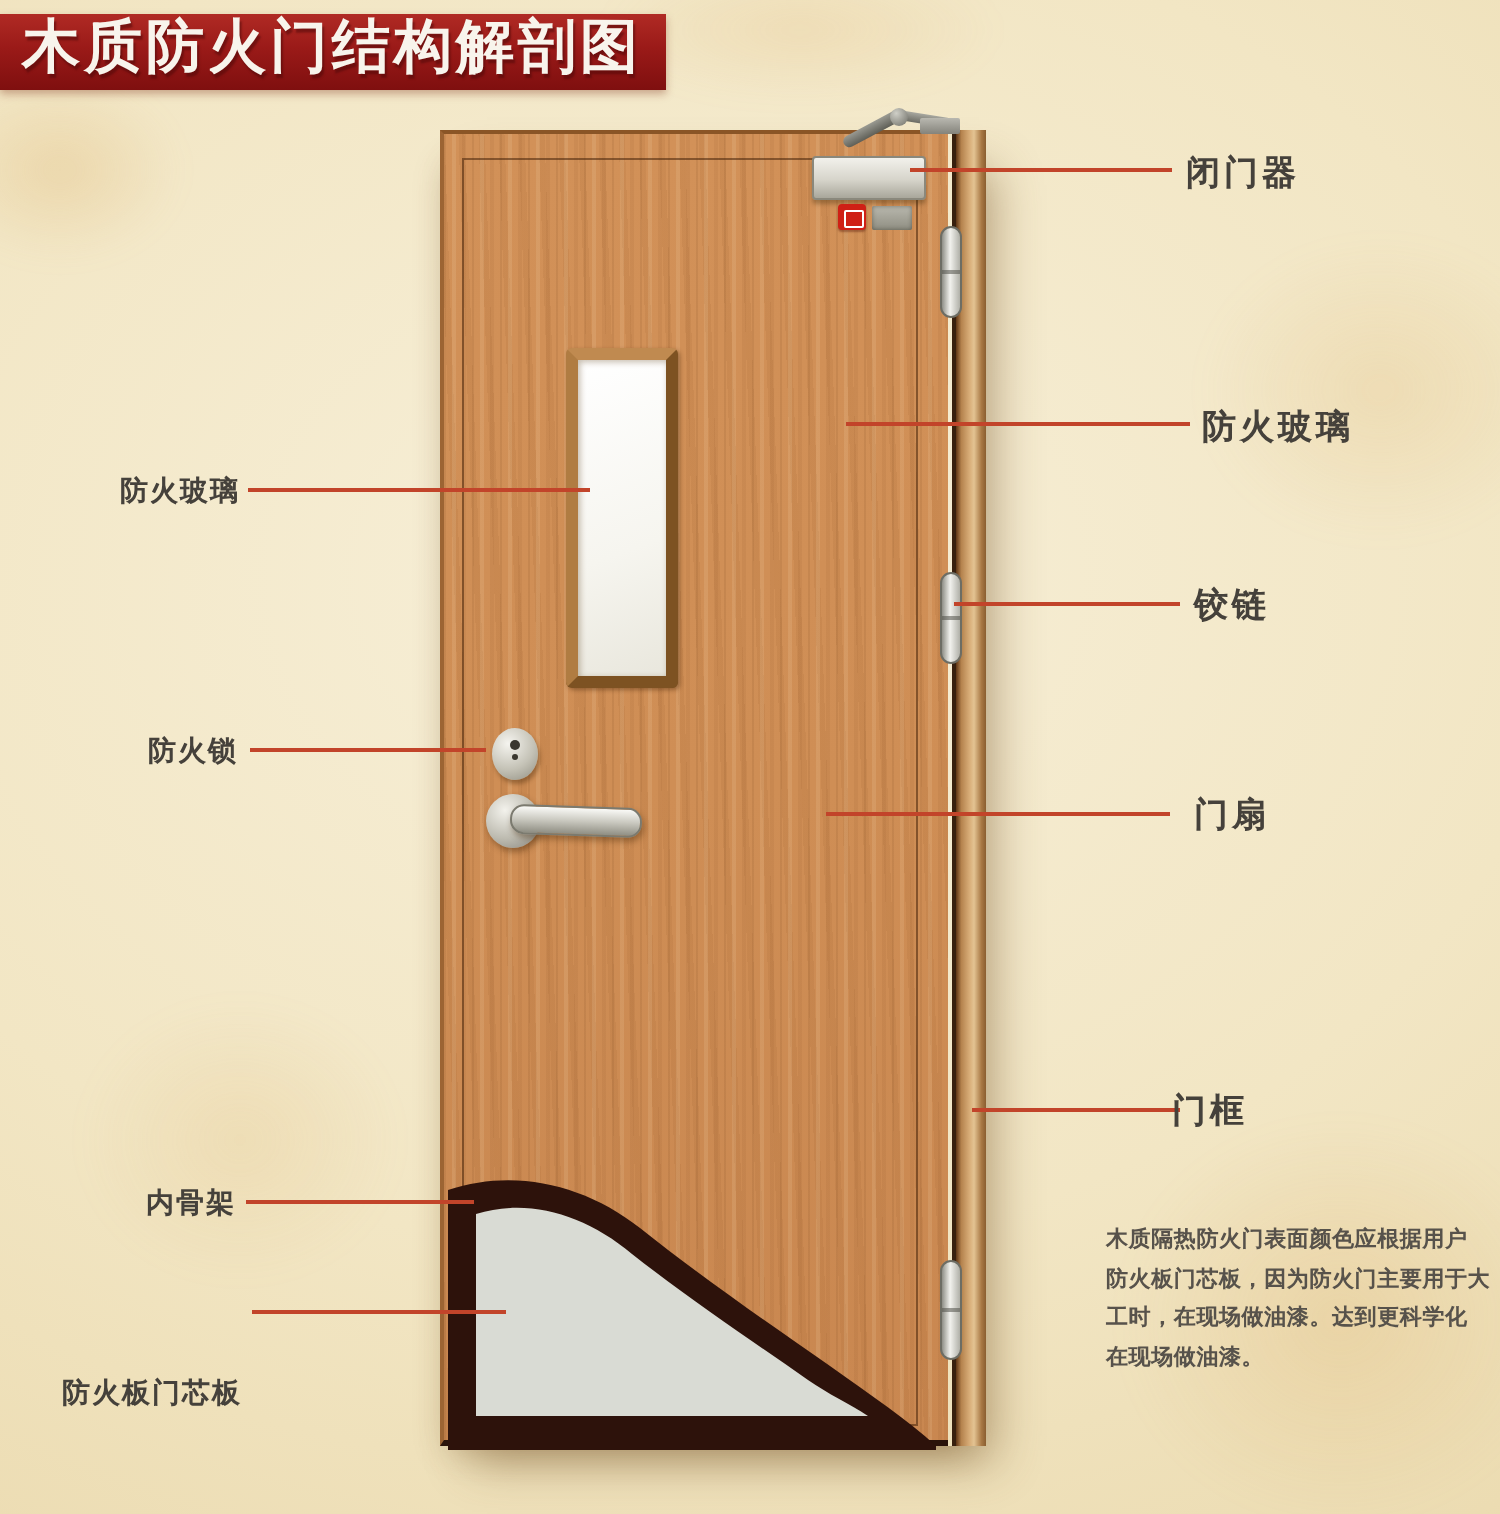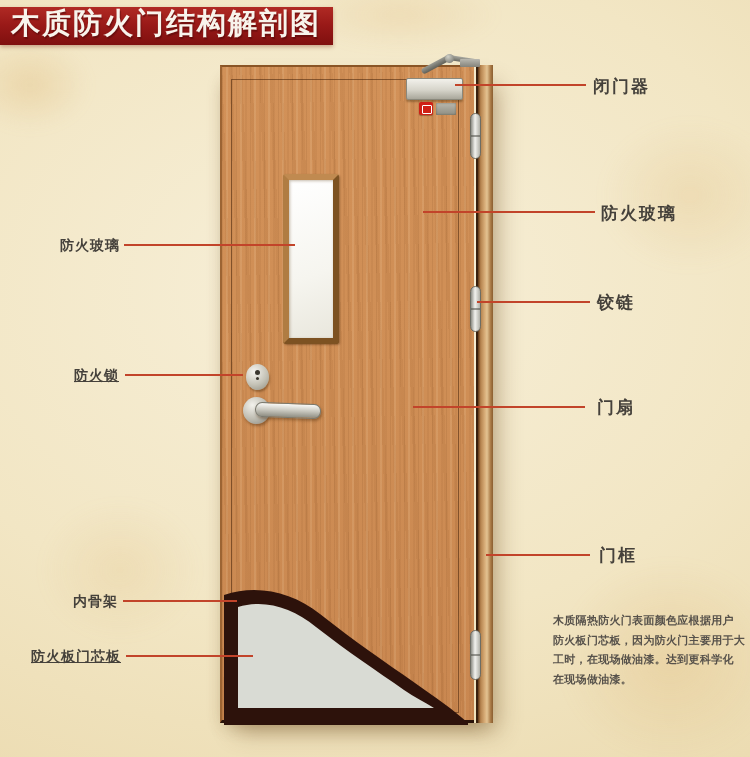--- a/index.html
+++ b/index.html
@@ -102,28 +102,28 @@
   .ld-closer{left:455px;top:84px;width:131px;}
   .ld-veneer{left:423px;top:211px;width:172px;}
   .ld-hinge{left:477px;top:301px;width:113px;}
   .ld-leaf{left:413px;top:406px;width:172px;}
   .ld-frame{left:486px;top:554px;width:104px;}
 
   
   .lbl{position:absolute;font-size:14px;font-weight:bold;color:#45413b;letter-spacing:1px;white-space:nowrap;}
   .lbl-r{font-size:17px;letter-spacing:2px;text-align:right;}
   .lb-glass{right:630px;top:237px;}
-  .lb-lock{right:631px;top:367px;text-decoration:underline;}
+  .lb-lock{right:631px;top:367px;}
   .lb-skel{right:632px;top:593px;}
-  .lb-core{right:629px;top:648px;text-decoration:underline;}
+  .lb-core{right:629px;top:688px;}
   .lb-closer{left:593px;top:75px;}
   .lb-veneer{left:601px;top:202px;}
   .lb-hinge{left:597px;top:291px;}
   .lb-leaf{left:597px;top:396px;}
-  .lb-frame{left:599px;top:544px;}
+  .lb-frame{left:586px;top:544px;}
 
   
   .desc{position:absolute;left:536px;top:611px;width:200px;font-size:11px;line-height:19.5px;
     color:#57524b;letter-spacing:.3px;font-weight:bold;margin-left:17px;}
   .desc div{white-space:nowrap;}
 </style>
 </head>
 <body>
 
 <div class="stage">

